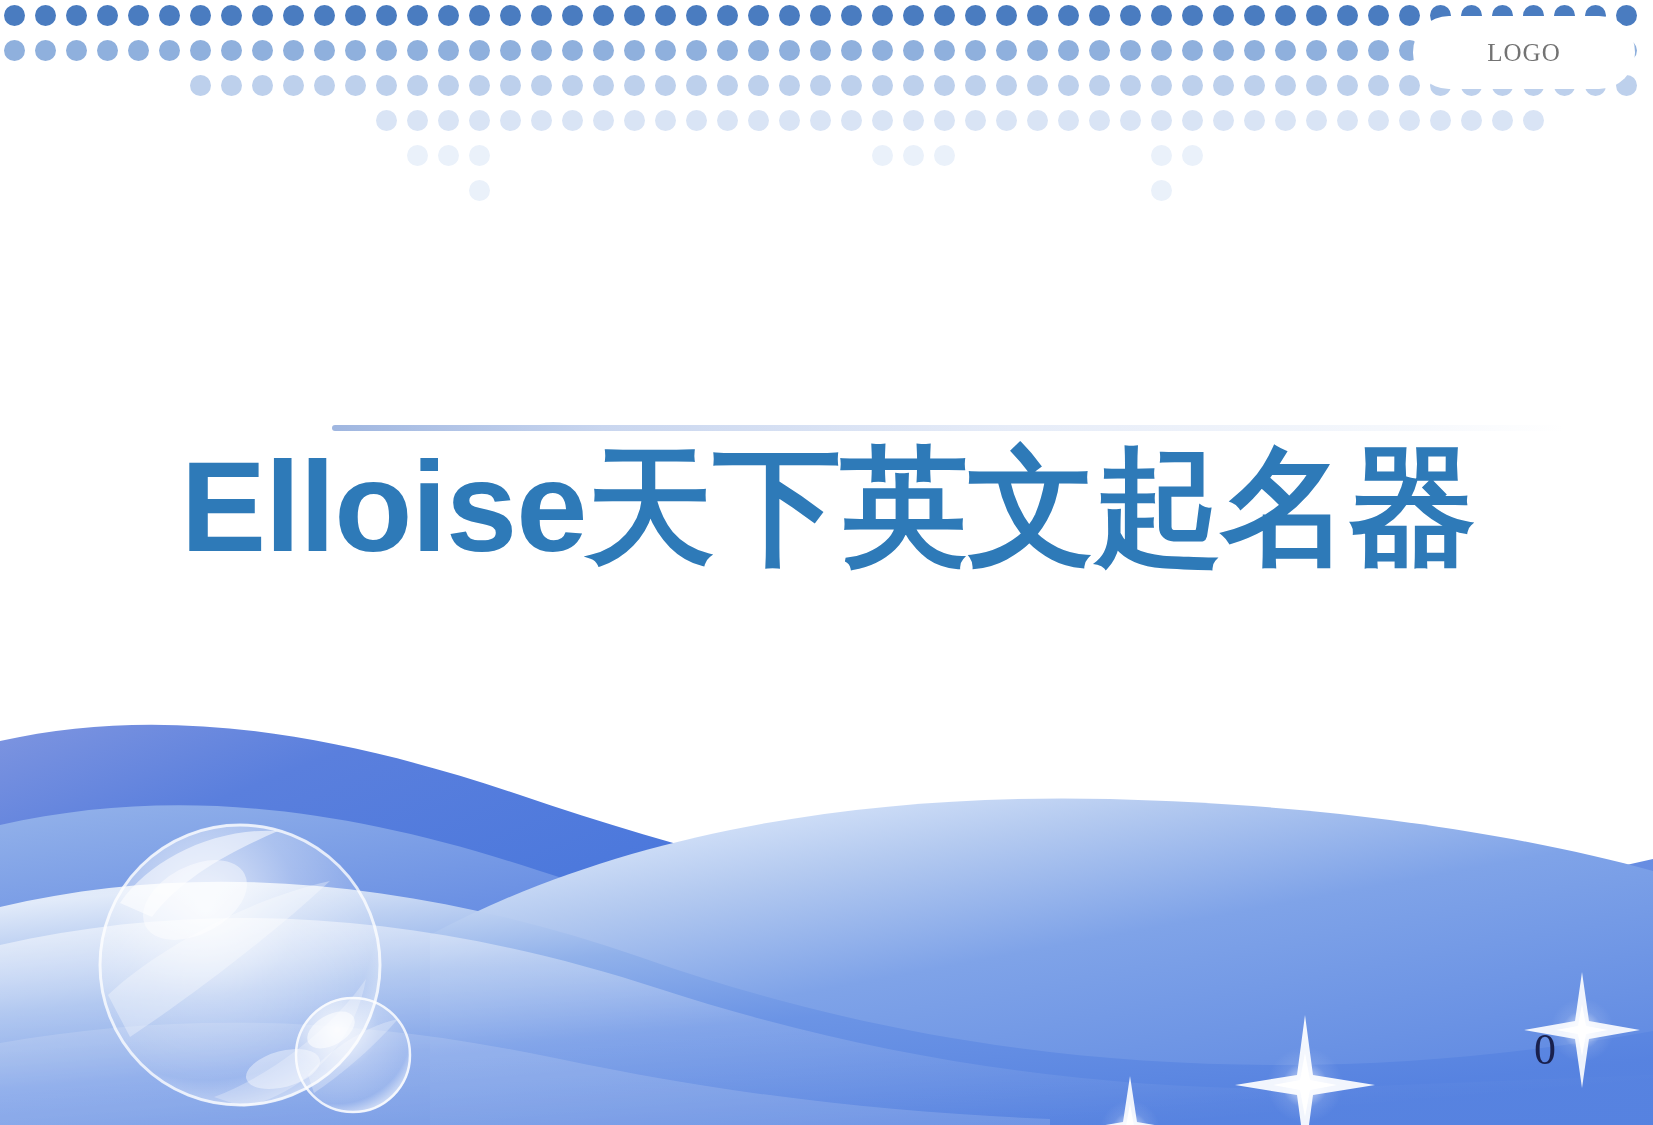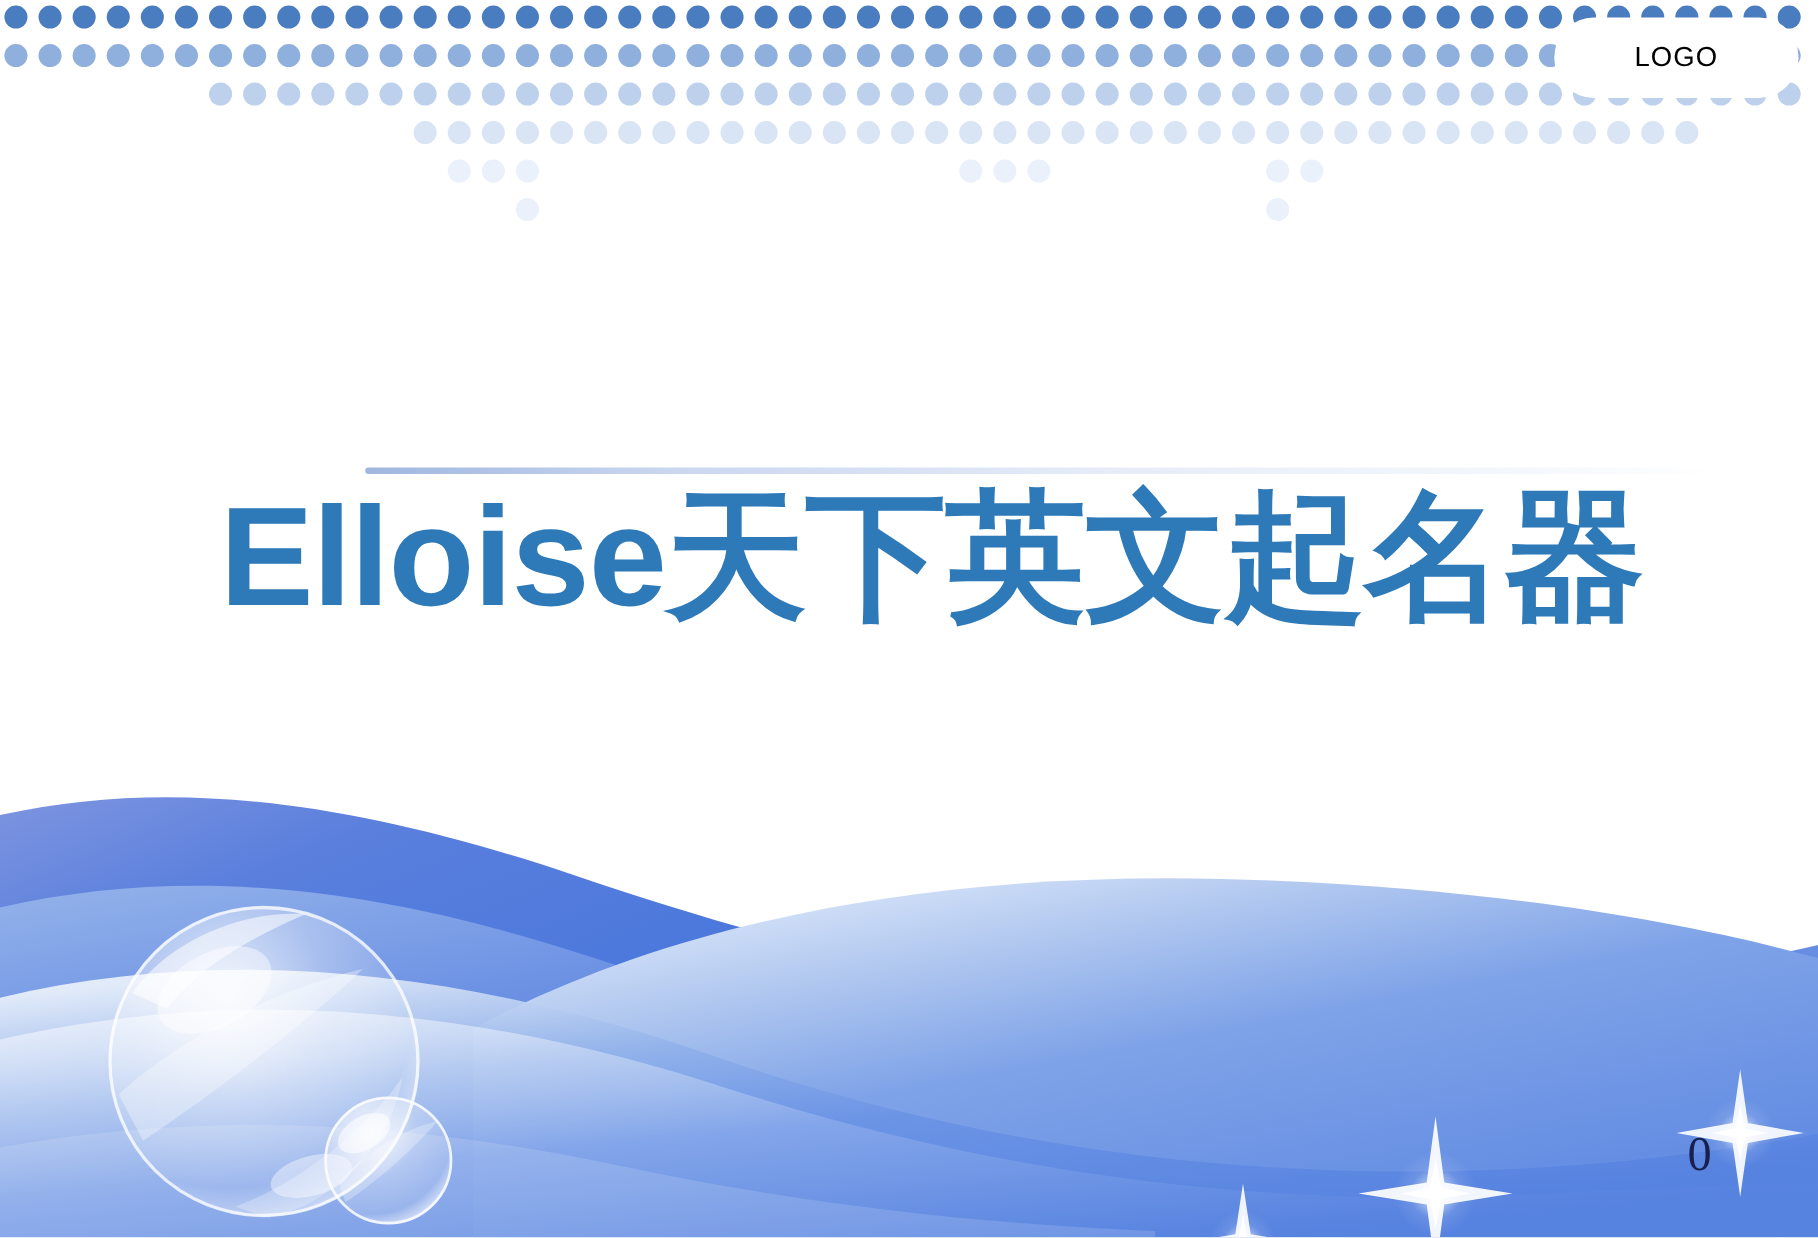--- a/index.html
+++ b/index.html
@@ -40,21 +40,21 @@
 
   
   #title-rule{
     position:absolute;
     left:332px;top:425px;width:1232px;height:6px;
     background:linear-gradient(90deg,#9fb6e0 0%,#c9d6ef 22%,#e6ecf8 55%,#f4f7fc 85%,#ffffff 100%);
     border-radius:3px;
   }
   #title{
     position:absolute;
-    left:87px;top:432px;width:1520px;
+    left:68px;top:432px;width:1520px;
     text-align:center;
     font-family:"Liberation Sans","DejaVu Sans",sans-serif;
     font-weight:bold;
     font-size:128px;
     line-height:150px;
     letter-spacing:-1px;
     color:#2E7AB8;
     white-space:nowrap;
   }
 
@@ -294,21 +294,21 @@
       </div>
       <div class="dot-row" style="top: 180px;">
         <div class="dot" style="left: 469px; width: 21px; height: 21px; background: rgb(234, 241, 250); opacity: 1;"></div>
       </div>
       <div class="dot-row" style="top: 180px;">
         <div class="dot" style="left: 1151px; width: 21px; height: 21px; background: rgb(234, 241, 250); opacity: 1;"></div>
       </div>
     </div>
 
   <div id="logo-plate">
-    <span class="logo-text" style="color: #000000;">LOGO</span>
+    <span class="logo-text" style="color: #737373; font-family: Liberation Serif, serif;">LOGO</span>
   </div>
 
   <div id="title-rule"></div>
   <div id="title" style="color: rgb(46, 122, 184);">Elloise天下英文起名器</div>
 
   <svg id="wave-art" viewBox="0 0 1653 480" preserveAspectRatio="none" xmlns="http://www.w3.org/2000/svg">
     <defs>
       <linearGradient id="gradBackWave" x1="0" y1="0" x2="1" y2="0.6">
         <stop offset="0%" stop-color="#7e95e0"></stop>
         <stop offset="18%" stop-color="#5a7fdd"></stop>

